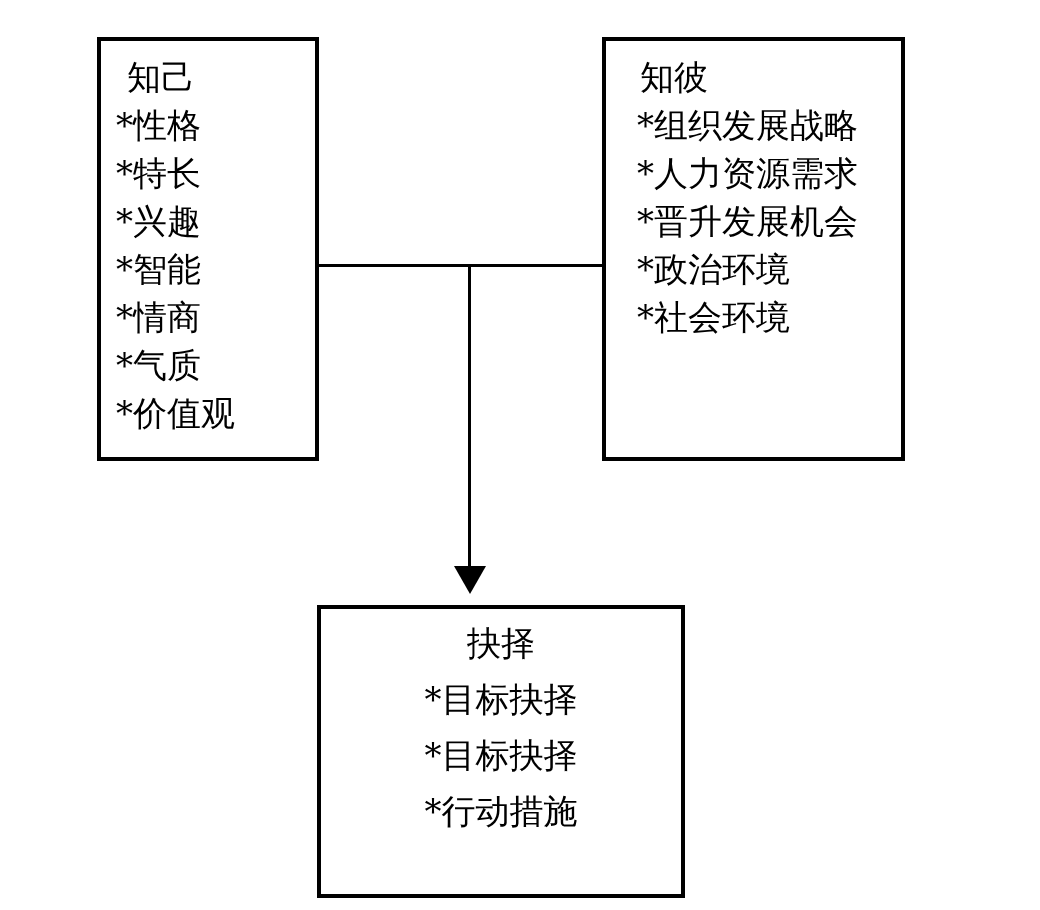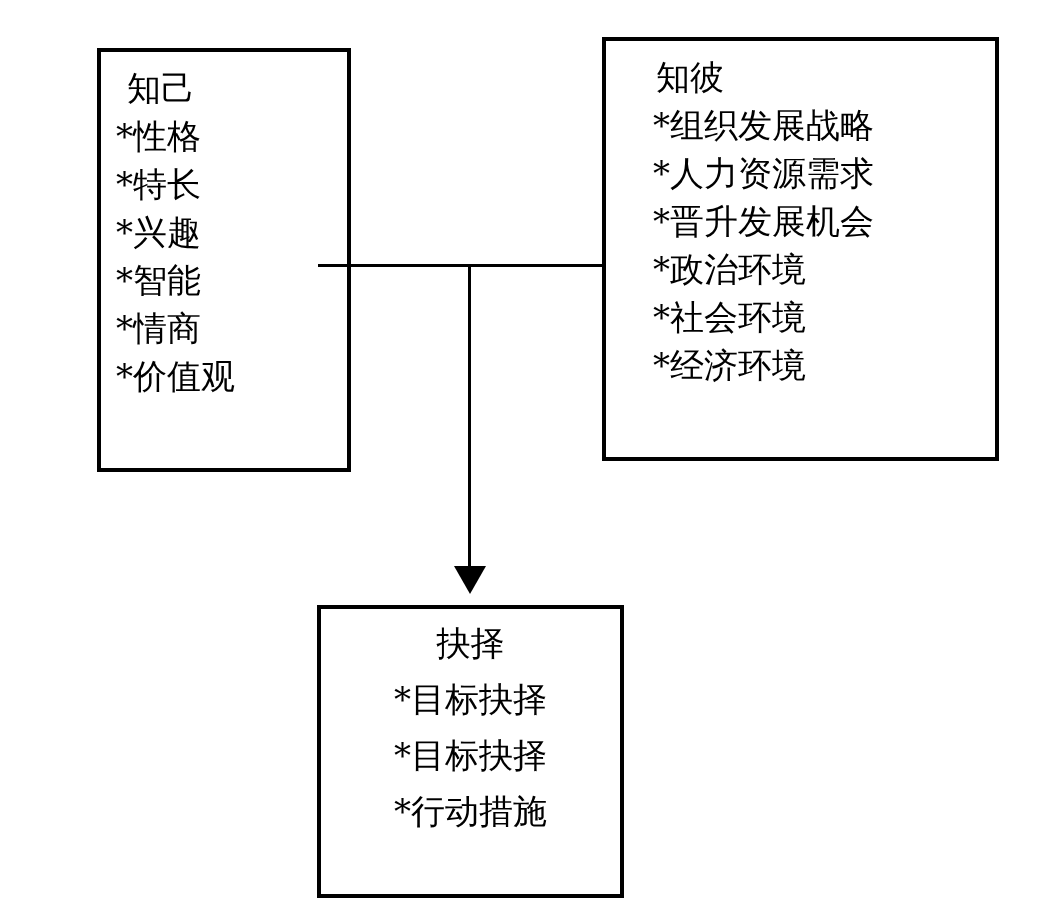--- a/index.html
+++ b/index.html
@@ -18,36 +18,35 @@
   }
   .box {
     position: absolute;
     box-sizing: border-box;
     border: 4px solid #000000;
     background: #ffffff;
   }
   .box-self {
     left: 97px;
     top: 37px;
-    width: 254px;
+    width: 222px;
     height: 424px;
     padding: 12px 0 16px 15px;
-    margin-top: 11px;
   }
   .box-other {
     left: 602px;
     top: 37px;
-    width: 397px;
+    width: 303px;
     height: 424px;
-    padding: 12px 0 0 47px;
+    padding: 12px 0 0 31px;
   }
   .box-decision {
     left: 317px;
     top: 605px;
-    width: 307px;
+    width: 368px;
     height: 293px;
     padding-top: 6px;
     text-align: center;
   }
   .line {
     font-size: 34px;
     line-height: 48px;
     white-space: nowrap;
   }
   .box-self .title {
@@ -91,31 +90,31 @@
 
 <div class="canvas">
 
   <div class="box box-self">
     <div class="line title">知己</div>
     <div class="line">*性格</div>
     <div class="line">*特长</div>
     <div class="line">*兴趣</div>
     <div class="line">*智能</div>
     <div class="line">*情商</div>
+    <div class="line">*气质</div>
     <div class="line">*价值观</div>
   </div>
 
   <div class="box box-other">
     <div class="line title">知彼</div>
     <div class="line">*组织发展战略</div>
     <div class="line">*人力资源需求</div>
     <div class="line">*晋升发展机会</div>
     <div class="line">*政治环境</div>
     <div class="line">*社会环境</div>
-    <div class="line">*经济环境</div>
   </div>
 
   <div class="h-line"></div>
   <div class="v-line"></div>
   <div class="arrow-head"></div>
 
   <div class="box box-decision">
     <div class="line title">抉择</div>
     <div class="line">*目标抉择</div>
     <div class="line">*目标抉择</div>

